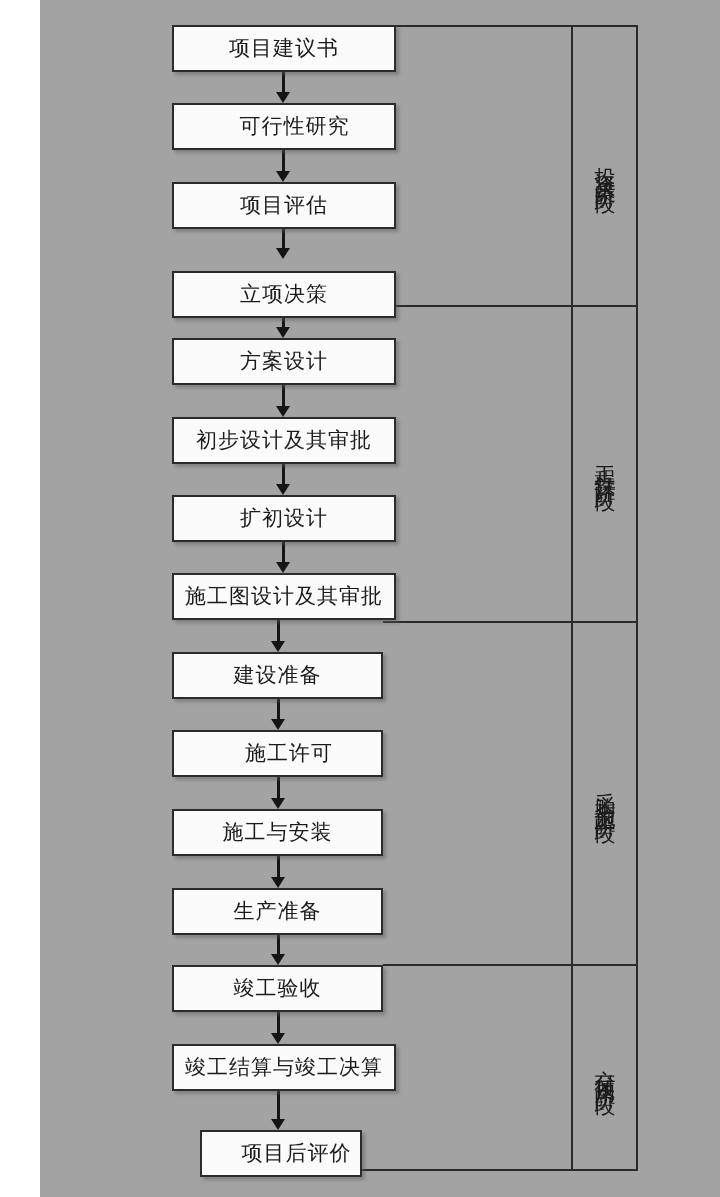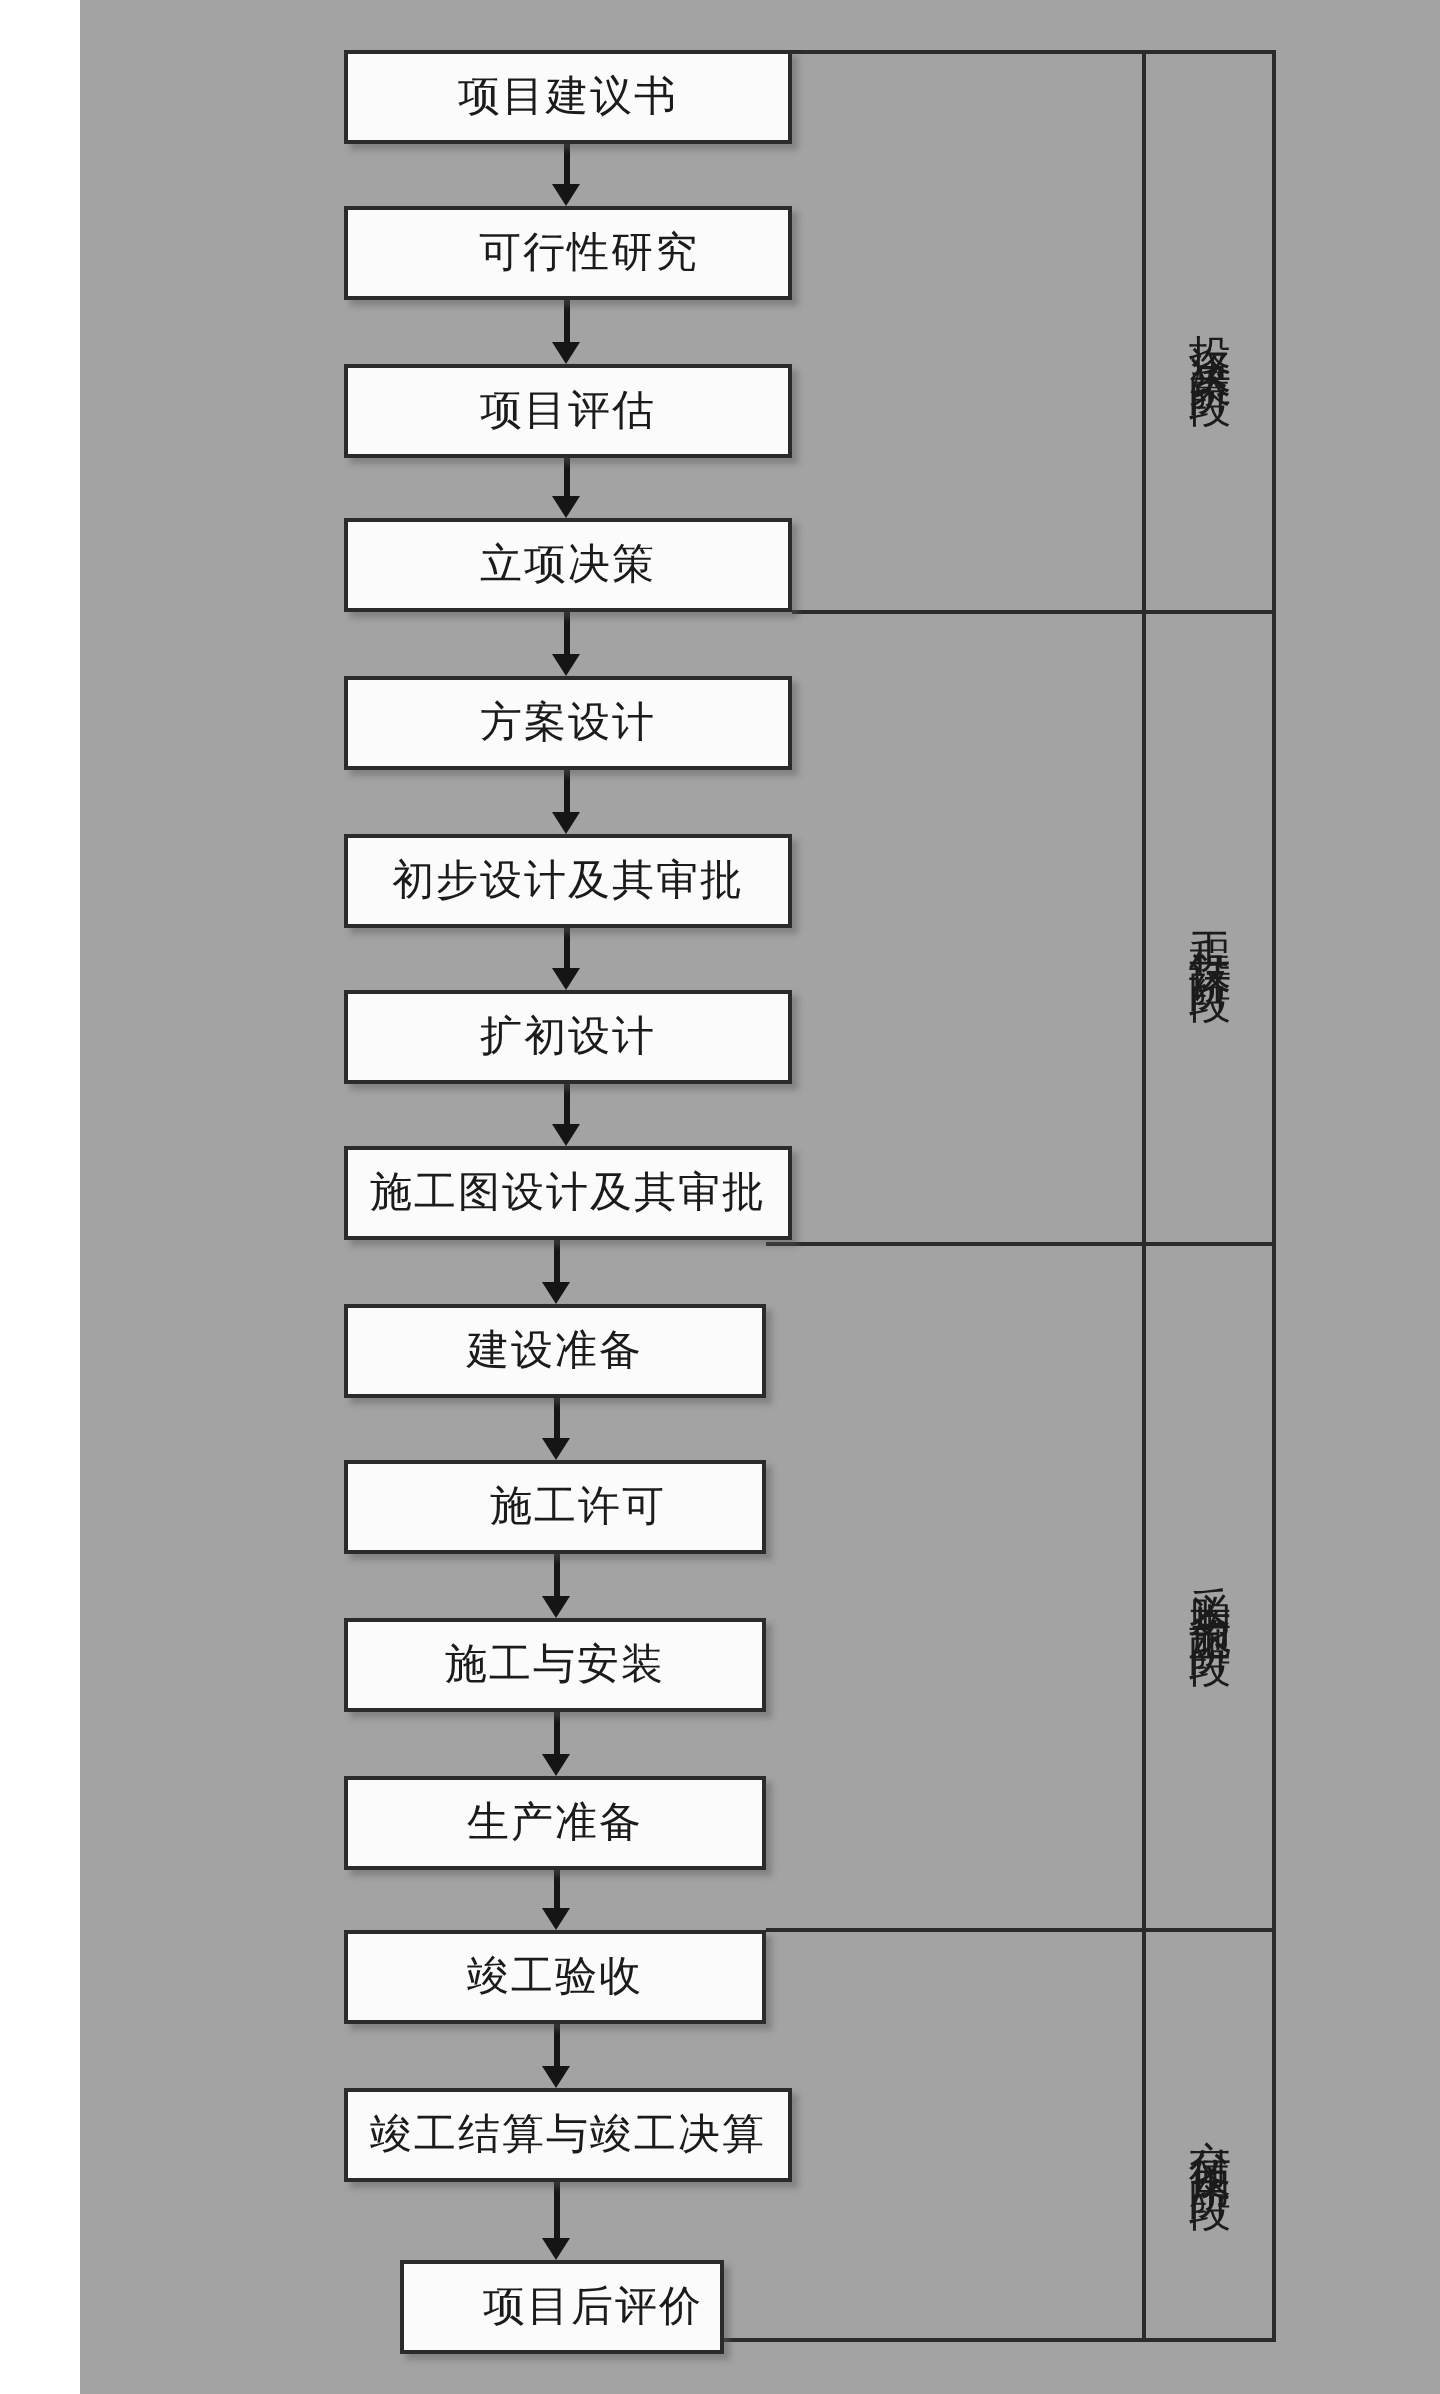--- a/index.html
+++ b/index.html
@@ -187,21 +187,21 @@
   </div>
 
   <div class="process-box" style="left:132px; top:103px; width:224px; height:47px;padding-left:21px;">
     <span class="box-label">可行性研究</span>
   </div>
 
   <div class="process-box" style="left:132px; top:182px; width:224px; height:47px;">
     <span class="box-label">项目评估</span>
   </div>
 
-  <div class="process-box" style="left:132px; top:259px; width:224px; height:47px;">
+  <div class="process-box" style="left:132px; top:271px; width:224px; height:47px;">
     <span class="box-label">立项决策</span>
   </div>
 
   <div class="process-box" style="left:132px; top:338px; width:224px; height:47px;">
     <span class="box-label">方案设计</span>
   </div>
 
   <div class="process-box" style="left:132px; top:417px; width:224px; height:47px;">
     <span class="box-label">初步设计及其审批</span>
   </div>

